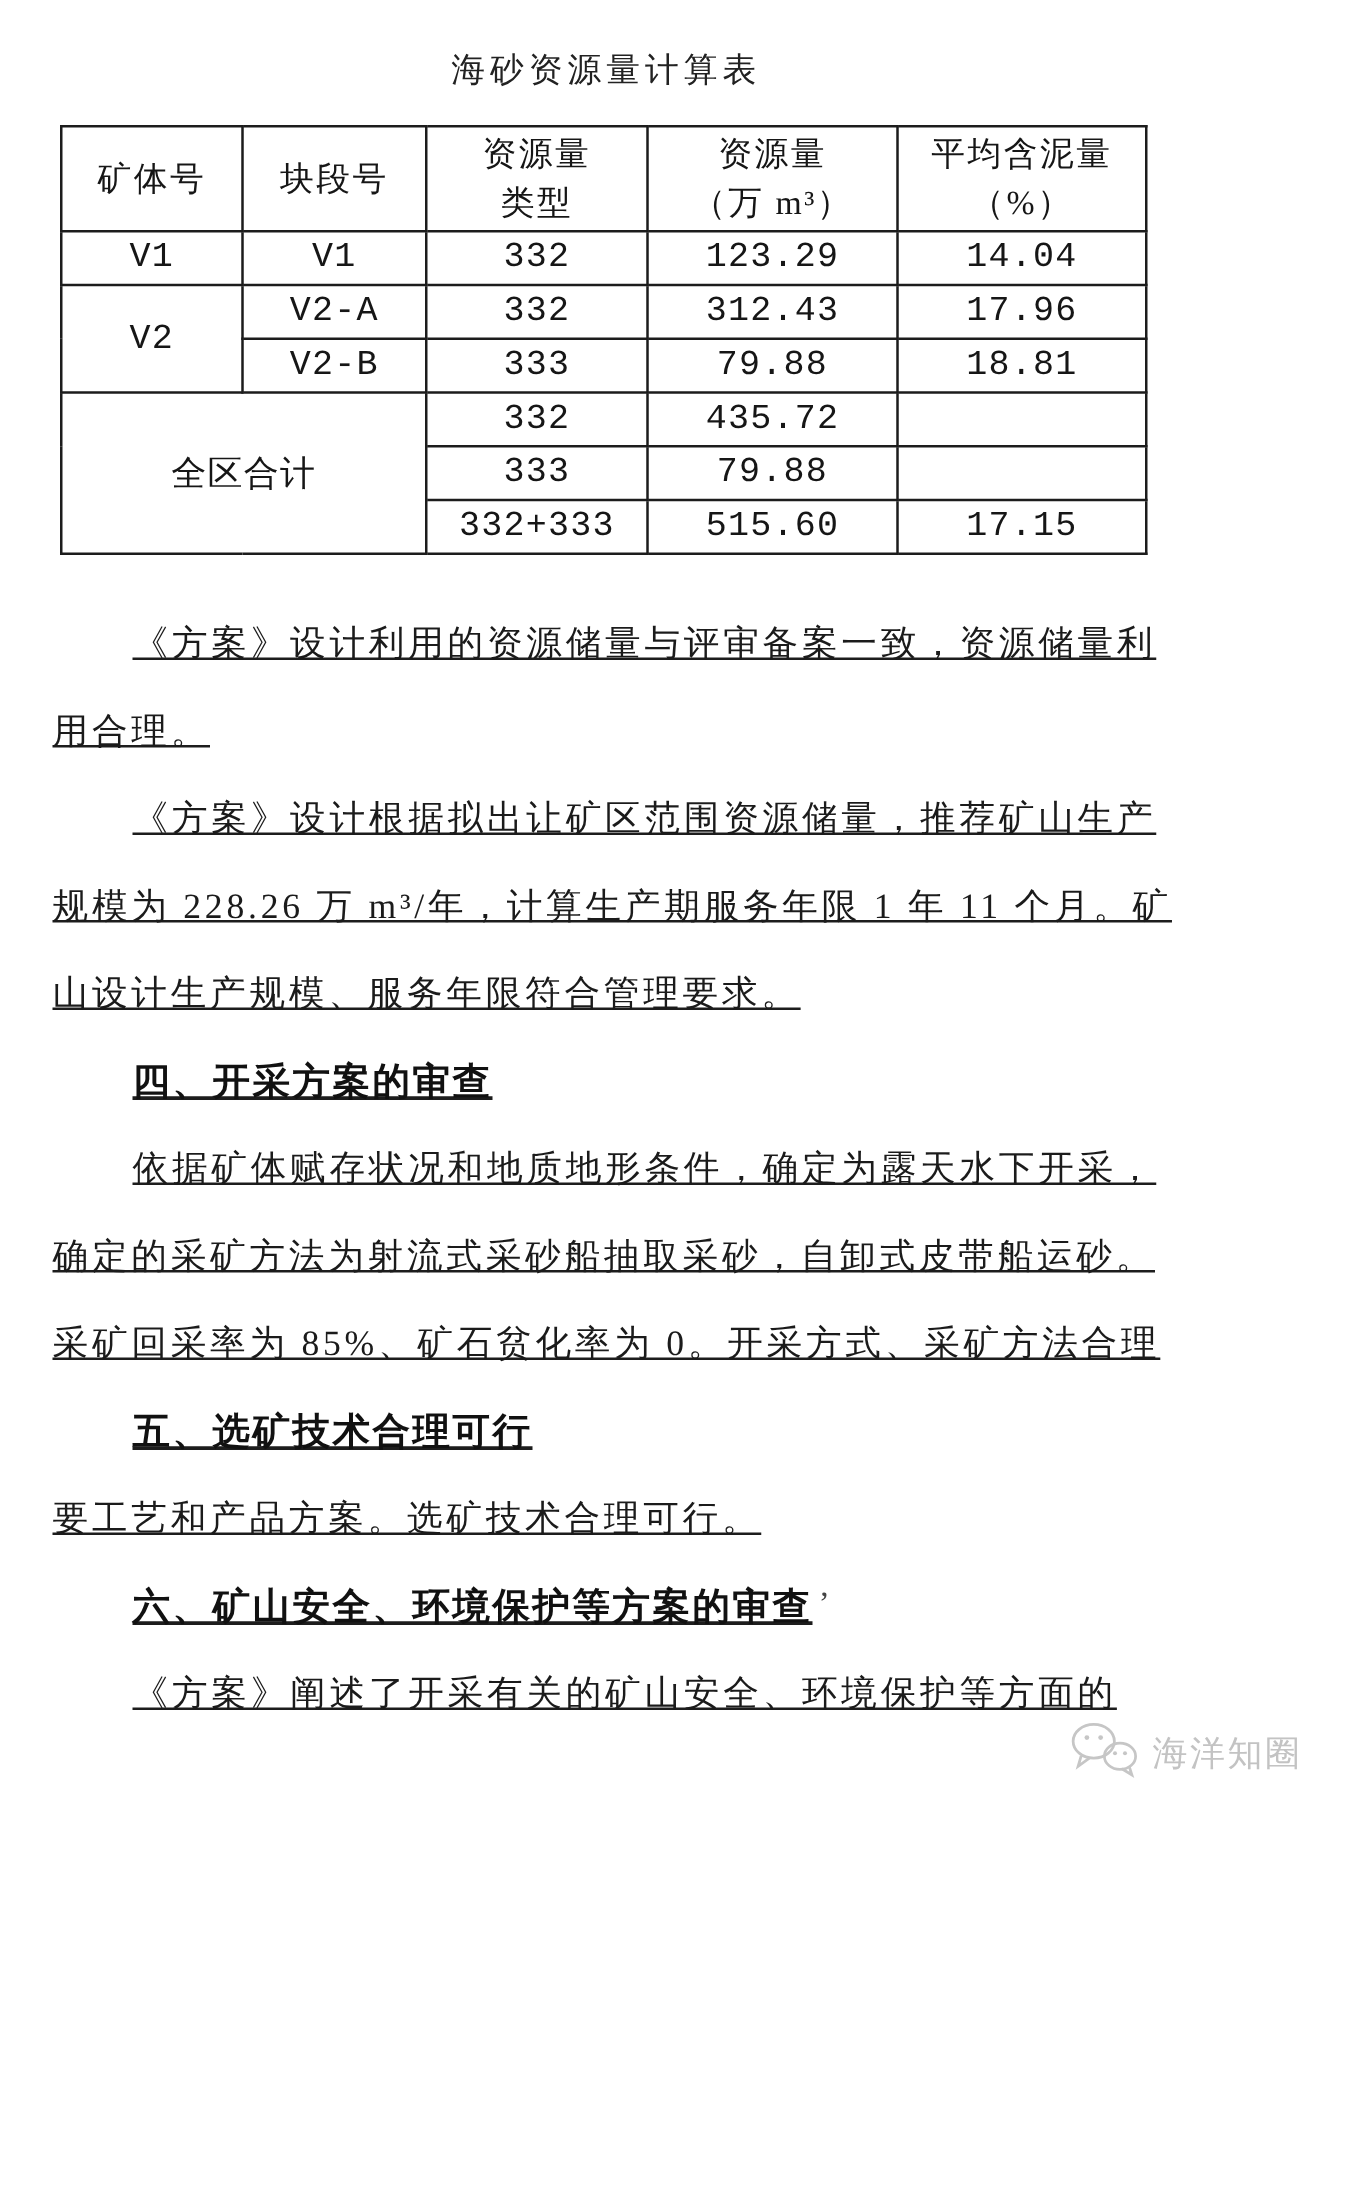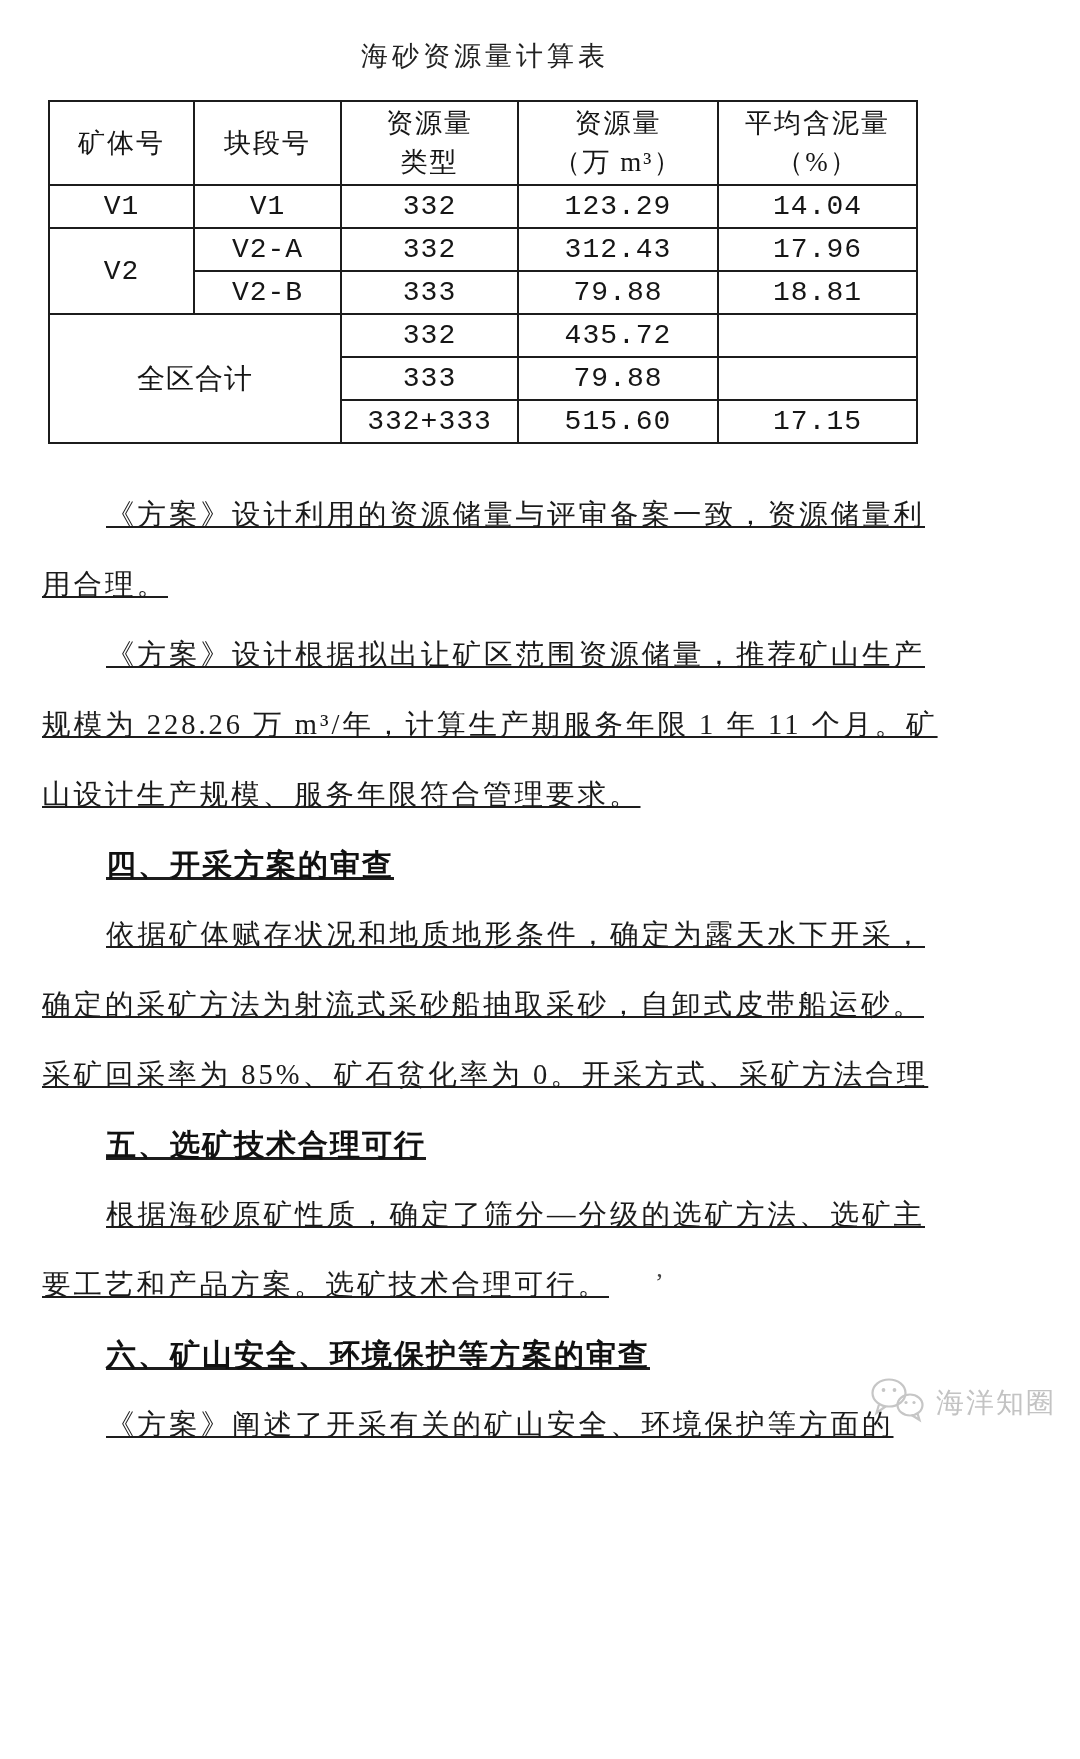--- a/index.html
+++ b/index.html
@@ -63,21 +63,21 @@
   }
   .footer-page{
     margin-top:80px;
     width:970px;
     text-align:center;
     font-size:24px;
     color:#222;
   }
   .watermark{
     position:absolute;
-    right:24px;bottom:16px;
+    right:38px;bottom:16px;
     display:flex;
     align-items:center;
     gap:8px;
     color:#c3c3c3;
     font-size:28px;
     letter-spacing:2px;
     font-family:"Liberation Sans","DejaVu Sans",sans-serif;
   }
 </style>
 </head>
@@ -159,21 +159,20 @@
     <div class="line indent">《方案》设计利用的资源储量与评审备案一致，资源储量利</div>
     <div class="line">用合理。</div>
     <div class="line indent">《方案》设计根据拟出让矿区范围资源储量，推荐矿山生产</div>
     <div class="line">规模为 228.26 万 m³/年，计算生产期服务年限 1 年 11 个月。矿</div>
     <div class="line">山设计生产规模、服务年限符合管理要求。</div>
     <div class="line heading">四、开采方案的审查</div>
     <div class="line indent">依据矿体赋存状况和地质地形条件，确定为露天水下开采，</div>
     <div class="line">确定的采矿方法为射流式采砂船抽取采砂，自卸式皮带船运砂。</div>
     <div class="line">采矿回采率为 85%、矿石贫化率为 0。开采方式、采矿方法合理</div>
     <div class="line heading">五、选矿技术合理可行</div>
-    <div class="line indent">根据海砂原矿性质，确定了筛分—分级的选矿方法、选矿主</div>
     <div class="line">要工艺和产品方案。选矿技术合理可行。</div>
     <div class="line heading">六、矿山安全、环境保护等方案的审查</div>
     <div class="line indent">《方案》阐述了开采有关的矿山安全、环境保护等方面的</div>
   </div>
 
   <div class="artifact">’</div>
 
   <div class="footer-page">2</div>
 
   <div class="watermark">

